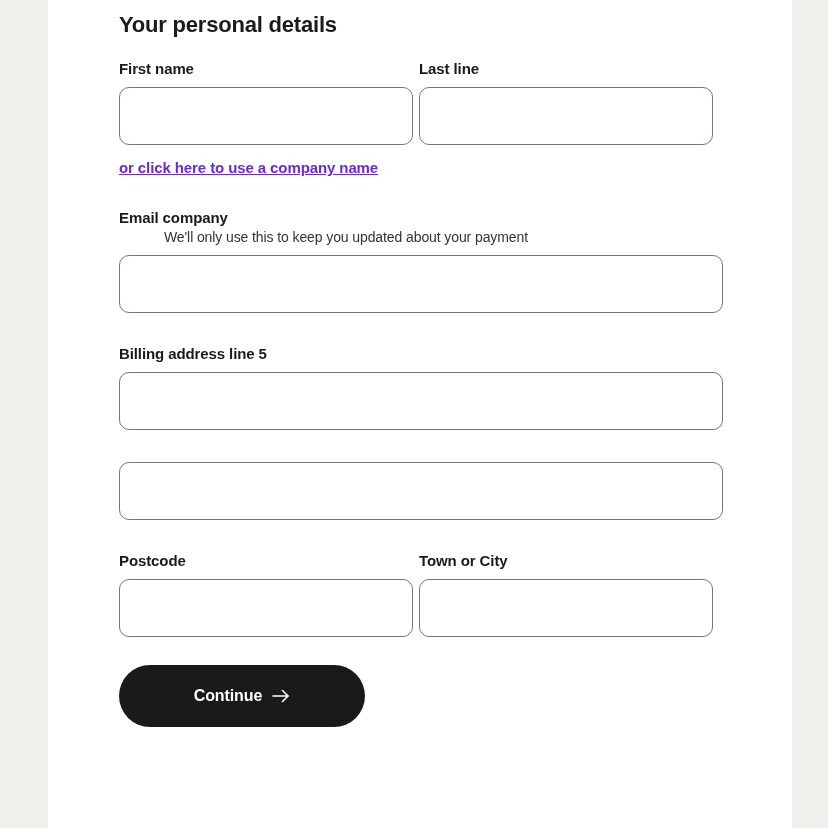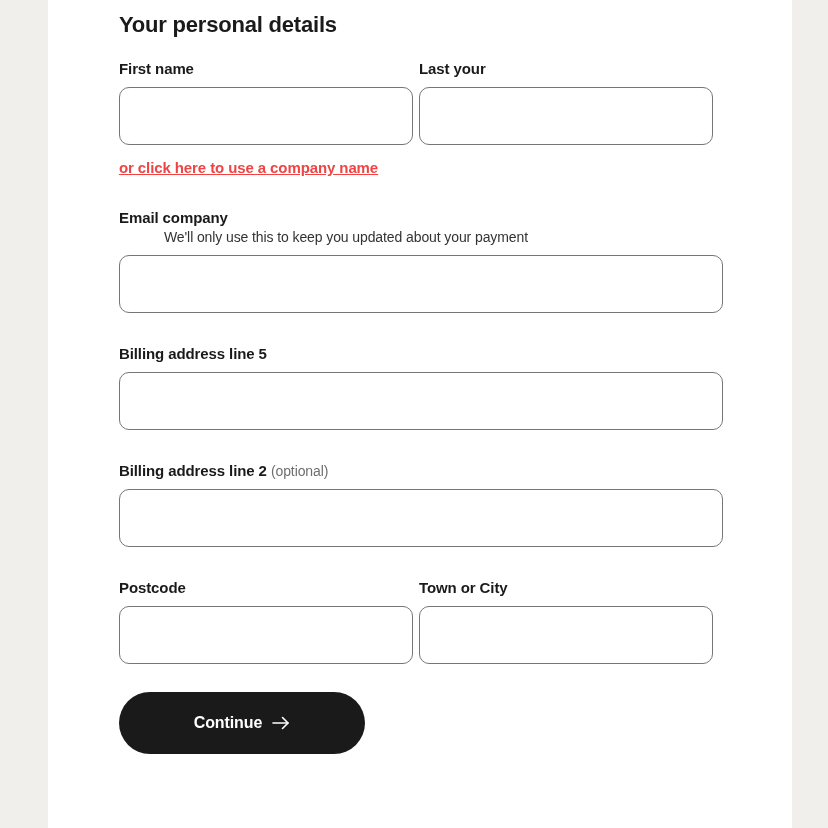--- a/index.html
+++ b/index.html
@@ -87,21 +87,21 @@
     width: 604px;
   }
   .col {
     width: 294px;
   }
   .link {
     display: inline-block;
     margin-top: 14px;
     font-size: 15px;
     font-weight: bold;
-    color: #ef4444;
+    color: #6d28d9;
     text-decoration: underline;
     letter-spacing: -0.1px;
     cursor: pointer;
   }
   .gap-lg { margin-top: 32px; }
   .continue-btn {
     margin-top: 28px;
     width: 246px;
     height: 62px;
     background: #1a1a1a;
@@ -130,40 +130,39 @@
   <div class="card">
 
     <h1 class="form-title">Your personal details</h1>
 
     <div class="row" style="margin-top:22px;">
       <div class="col">
         <span class="label">First name</span>
         <input class="input half" type="text" placeholder="" style="">
       </div>
       <div class="col">
-        <span class="label">Last your</span>
+        <span class="label">Last line</span>
         <input class="input half" type="text" placeholder="" style="">
       </div>
     </div>
 
     <a class="link">or click here to use a company name</a>
 
     <div class="field-block gap-lg">
       <span class="label">Email company</span>
       <span class="sublabel">We'll only use this to keep you updated about your payment</span>
       <input class="input full" type="email" placeholder="" style="">
     </div>
 
     <div class="field-block gap-lg">
       <span class="label">Billing address line 5</span>
       <input class="input full" type="text" placeholder="" style="">
     </div>
 
     <div class="field-block gap-lg">
-      <span class="label"><span>Billing address line 2</span> <span class="optional">(optional)</span></span>
       <input class="input full" type="text" placeholder="" style="">
     </div>
 
     <div class="row gap-lg">
       <div class="col">
         <span class="label">Postcode</span>
         <input class="input half" type="text" placeholder="" style="">
       </div>
       <div class="col">
         <span class="label">Town or City</span>

